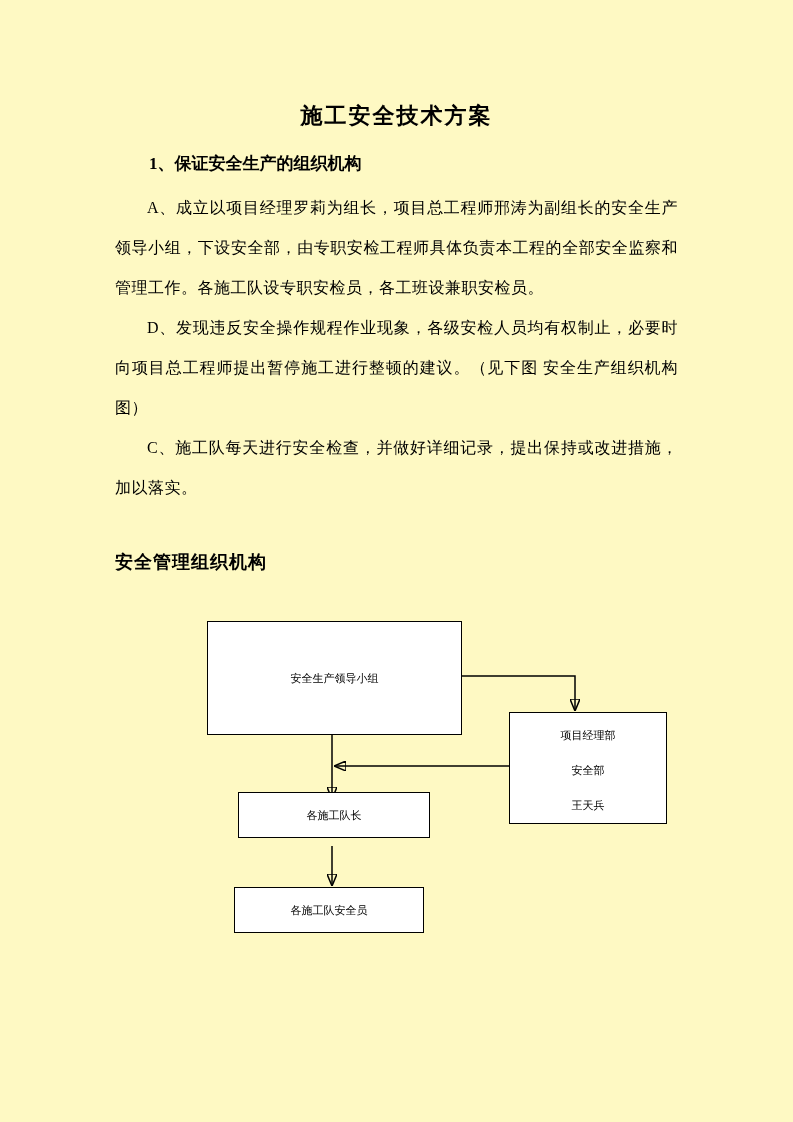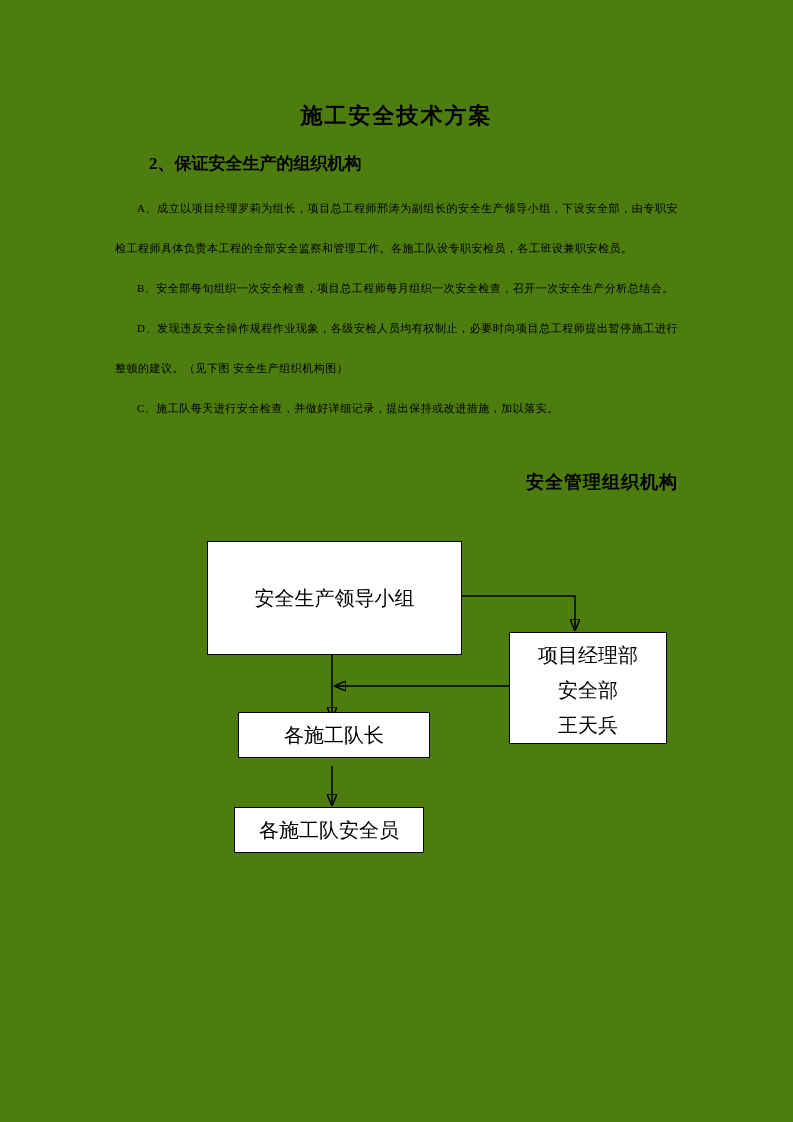--- a/index.html
+++ b/index.html
@@ -2,21 +2,21 @@
 <html><head>
 <meta charset="utf-8">
 <style>
   * { margin: 0; padding: 0; box-sizing: border-box; }
   html, body { background: #ffffff; }
   .page {
     position: relative;
     width: 793px;
     height: 1122px;
     margin: 0 auto;
-    background: #4d7c0f;
+    background: #fef9c3;
     color: #000000;
     font-family: "Liberation Serif", "DejaVu Serif", serif;
     padding: 0 115px;
     overflow: hidden;
   }
   .doc-title {
     margin-top: 98px;
     text-align: center;
     font-size: 22px;
     font-weight: bold;
@@ -25,49 +25,49 @@
   }
   .section-heading {
     margin-top: 16px;
     font-size: 17px;
     font-weight: bold;
     line-height: 28px;
     text-indent: 2em;
   }
   .body-text { margin-top: 10px; }
   .para {
-    font-size: 11px;
+    font-size: 16px;
     line-height: 40px;
     text-align: justify;
     text-indent: 2em;
     letter-spacing: 0.5px;
   }
   .diagram-title {
     margin-top: 40px;
-    text-align: right;
+    text-align: left;
     font-size: 18px;
     font-weight: bold;
     line-height: 28px;
     letter-spacing: 1px;
   }
   .org-chart {
     position: relative;
     margin-top: 24px;
     width: 563px;
     height: 352px;
   }
   .org-box {
     position: absolute;
     border: 1.5px solid #000000;
     background: #ffffff;
     display: flex;
     flex-direction: column;
     align-items: center;
     justify-content: center;
-    font-size: 20px;
+    font-size: 11px;
     text-align: center;
   }
   .org-box .box-line { line-height: 35px; white-space: pre; }
   .box-leadership { left: 92px;  top: 21px;  width: 255px; height: 114px; }
   .box-pm-dept    { left: 394px; top: 112px; width: 158px; height: 112px; padding-top: 4px; font-family: Liberation Serif, serif; }
   .box-team-leaders    { left: 123px; top: 192px; width: 192px; height: 46px; }
   .box-safety-officers { left: 119px; top: 287px; width: 190px; height: 46px; text-align: center; }
   .connectors {
     position: absolute;
     left: 0; top: 0;
@@ -76,25 +76,24 @@
   }
   .connectors path { stroke: #000000; stroke-width: 1.5; fill: none; }
 </style>
 </head>
 <body>
 
 <div class="page">
 
   <div class="doc-title">施工安全技术方案</div>
 
-  <div class="section-heading">2、保证安全生产的组织机构</div>
+  <div class="section-heading">1、保证安全生产的组织机构</div>
 
   <div class="body-text">
     <p class="para">A、成立以项目经理罗莉为组长，项目总工程师邢涛为副组长的安全生产领导小组，下设安全部，由专职安检工程师具体负责本工程的全部安全监察和管理工作。各施工队设专职安检员，各工班设兼职安检员。</p>
-    <p class="para">B、安全部每旬组织一次安全检查，项目总工程师每月组织一次安全检查，召开一次安全生产分析总结会。</p>
     <p class="para">D、发现违反安全操作规程作业现象，各级安检人员均有权制止，必要时向项目总工程师提出暂停施工进行整顿的建议。（见下图 安全生产组织机构图）</p>
     <p class="para">C、施工队每天进行安全检查，并做好详细记录，提出保持或改进措施，加以落实。</p>
   </div>
 
   <div class="diagram-title">安全管理组织机构</div>
 
   <div class="org-chart">
 
     <svg class="connectors" width="563" height="352" viewBox="0 0 563 352" xmlns="http://www.w3.org/2000/svg">
       <defs>

